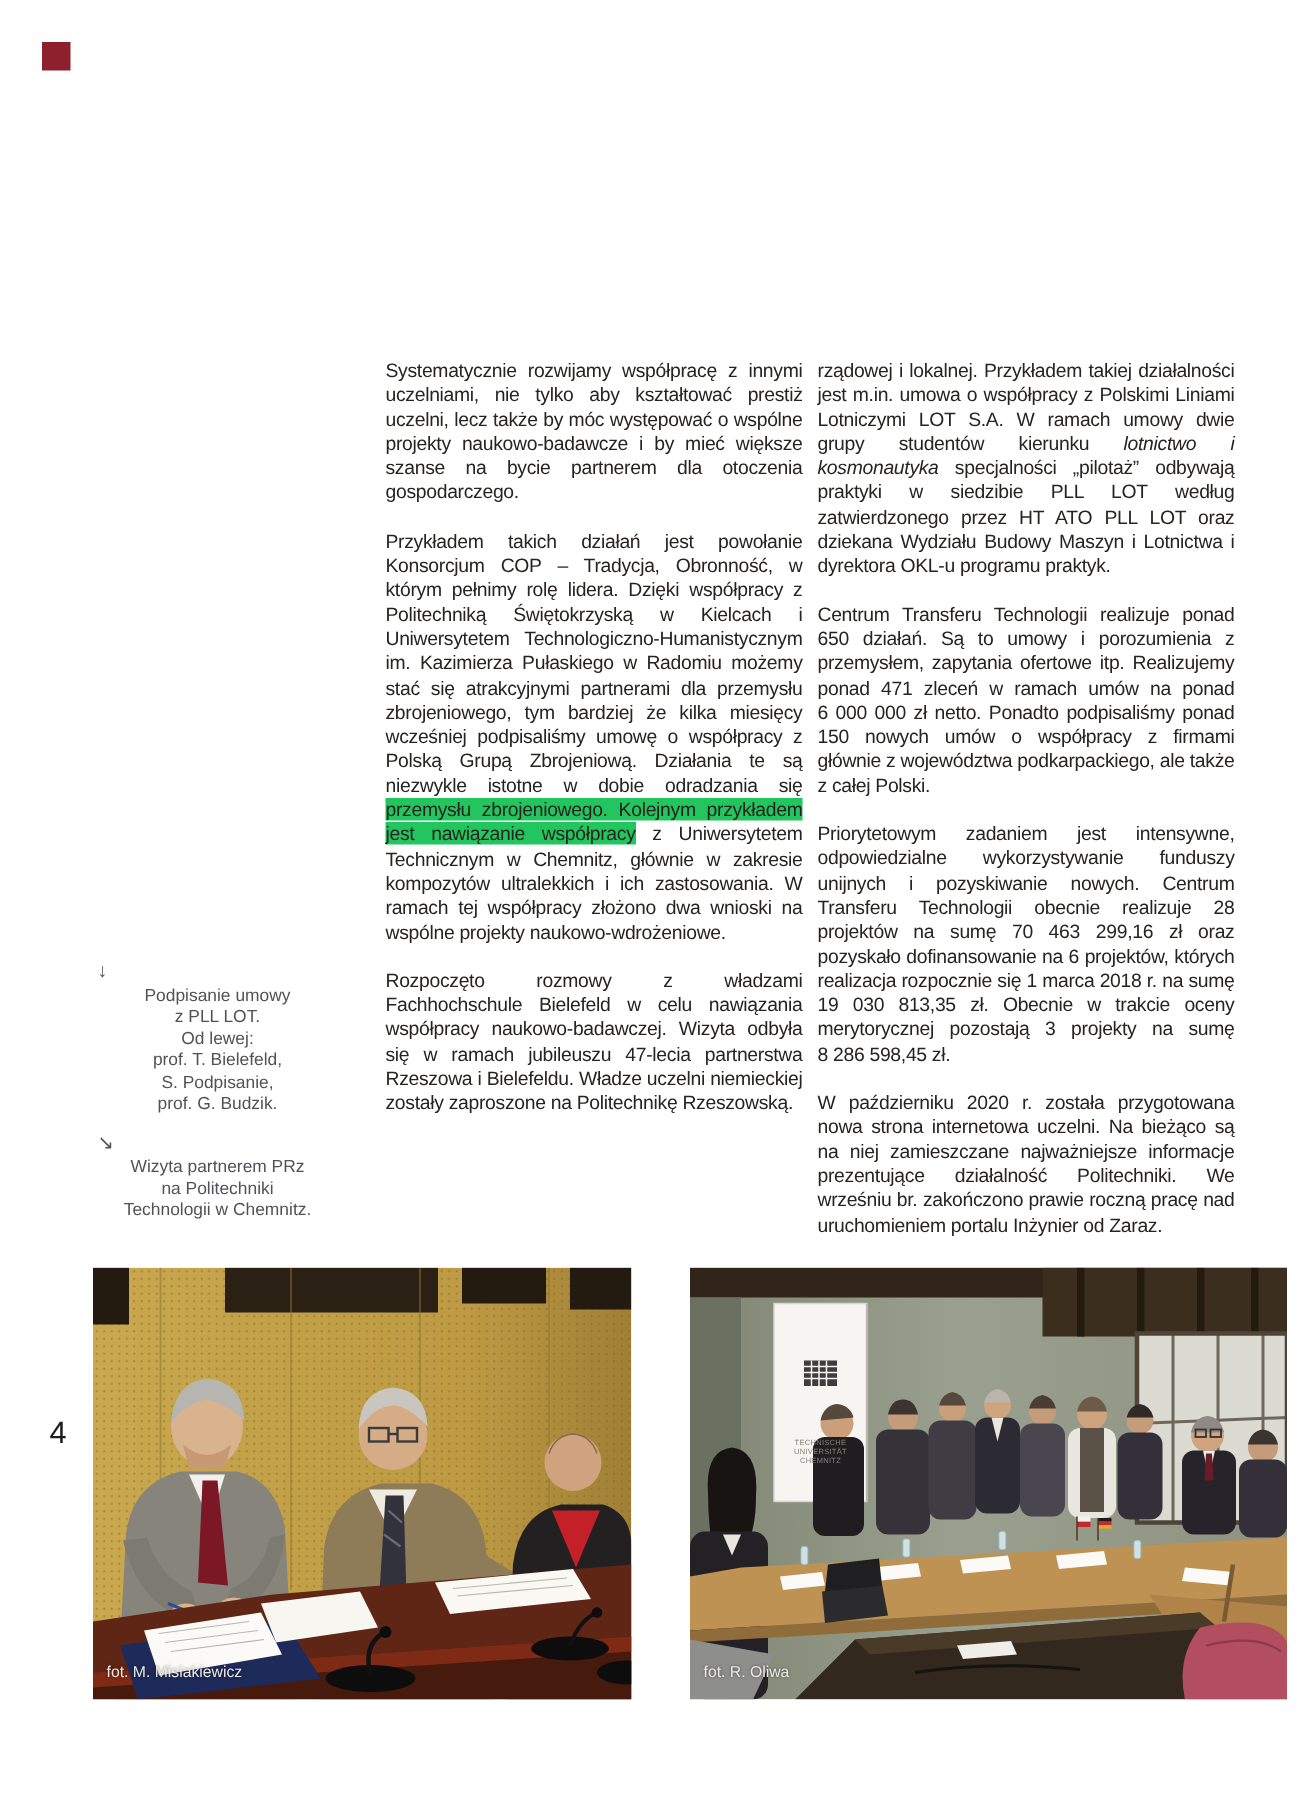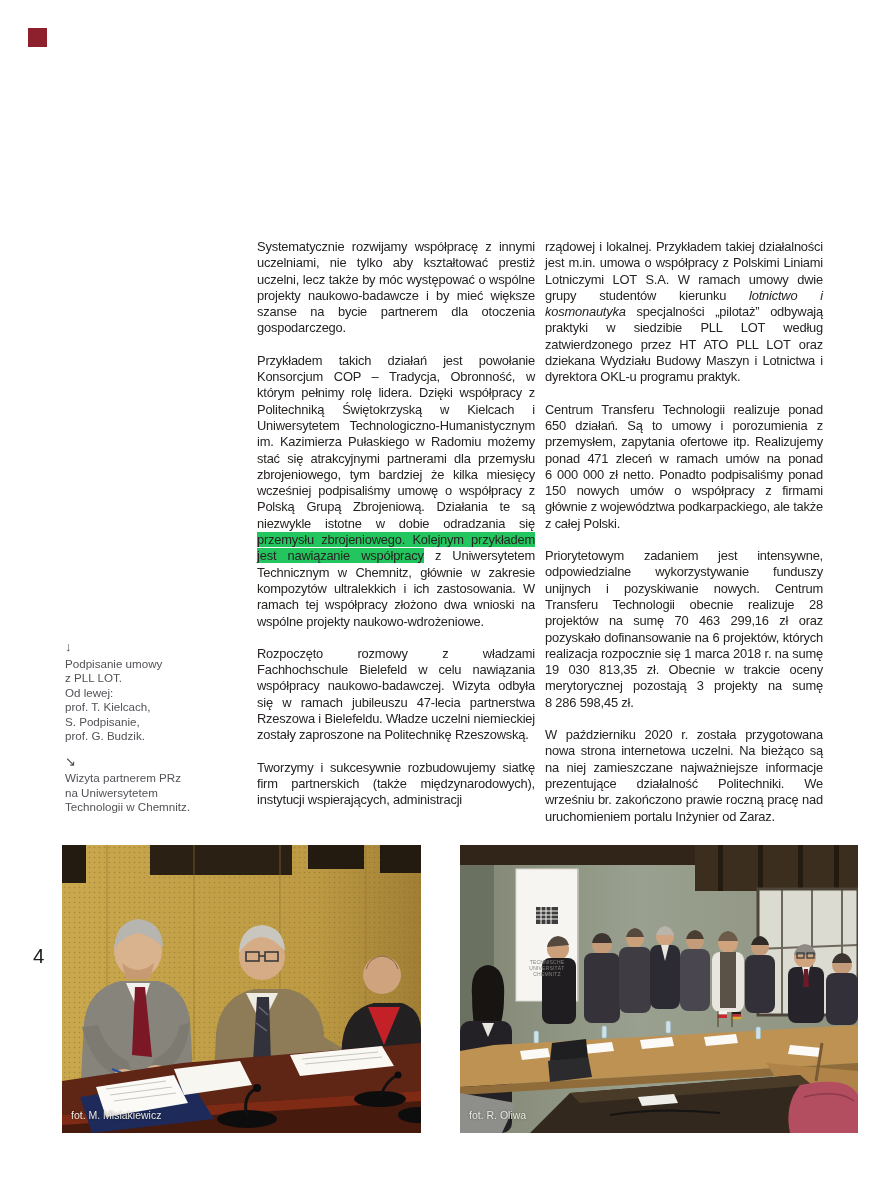--- a/index.html
+++ b/index.html
@@ -10,21 +10,21 @@
        text-align:justify;color:#262321;letter-spacing:-0.2px;}
   .col-left{left:237px;margin-left:20px;}
   .col-right{left:545px;}
   .col p{margin:0;}
   .col p + p{margin-top:16px;}
   .hl{background:#22c55e;}
   .it{font-style:italic;}
   .sidebar{position:absolute;left:65px;top:640px;width:160px;font-size:11.6px;line-height:14.55px;
            color:#515257;}
   .sidebar .arrow{display:block;font-size:13px;margin-bottom:2px;color:#515257;}
-  .sidebar .cap-line{display:block;}
+  .sidebar .cap-line{display:block;text-align:center;}
   .cap-block2{margin-top:11px;}
   .page-number{position:absolute;left:33px;top:944px;font-size:20.5px;color:#1c1c1c;}
   .photo{position:absolute;top:845px;height:288px;overflow:hidden;}
   .photo-left{left:62px;width:359px;}
   .photo-right{left:460px;width:398px;}
   .photo svg{display:block;}
   .credit{position:absolute;left:9px;bottom:12px;font-size:10.5px;color:#eceae4;
           text-shadow:0 0 2px rgba(0,0,0,.5);letter-spacing:0;}
   .banner-text{position:absolute;left:57px;top:114px;width:60px;text-align:center;
                font-size:5px;line-height:6px;color:#85837a;letter-spacing:.2px;}
@@ -33,44 +33,43 @@
 <body>
 
 <div class="page">
 
   <div class="accent-square"></div>
 
   <div class="col col-left">
     <p><span>Systematycznie rozwijamy współpracę z innymi uczelniami, nie tylko aby kształtować prestiż uczelni, lecz także by móc występować o wspólne projekty naukowo-badawcze i by mieć większe szanse na bycie partnerem dla otoczenia gospodarczego.</span></p>
     <p><span>Przykładem takich działań jest powołanie Konsorcjum COP – Tradycja, Obronność, w którym pełnimy rolę lidera. Dzięki współpracy z Politechniką Świętokrzyską w Kielcach i Uniwersytetem Technologiczno-Humanistycznym im. Kazimierza Pułaskiego w Radomiu możemy stać się atrakcyjnymi partnerami dla przemysłu zbrojeniowego, tym bardziej że kilka miesięcy wcześniej podpisaliśmy umowę o współpracy z Polską Grupą Zbrojeniową. Działania te są niezwykle istotne w dobie odradzania się </span><span class="hl">przemysłu zbrojeniowego. Kolejnym przykładem jest nawiązanie współpracy</span><span> z Uniwersytetem Technicznym w Chemnitz, głównie w zakresie kompozytów ultralekkich i ich zastosowania. W ramach tej współpracy złożono dwa wnioski na wspólne projekty naukowo-wdrożeniowe.</span></p>
     <p><span>Rozpoczęto rozmowy z władzami Fachhochschule Bielefeld w celu nawiązania współpracy naukowo-badawczej. Wizyta odbyła się w ramach jubileuszu 47-lecia partnerstwa Rzeszowa i Bielefeldu. Władze uczelni niemieckiej zostały zaproszone na Politechnikę Rzeszowską.</span></p>
-    <p><span>Tworzymy i sukcesywnie rozbudowujemy siatkę firm partnerskich (także międzynarodowych), instytucji wspierających, administracji</span></p>
   </div>
 
   <div class="col col-right">
     <p><span>rządowej i lokalnej. Przykładem takiej działalności jest m.in. umowa o współpracy z Polskimi Liniami Lotniczymi LOT S.A. W ramach umowy dwie grupy studentów kierunku </span><span class="it">lotnictwo i kosmonautyka</span><span> specjalności „pilotaż” odbywają praktyki w siedzibie PLL LOT według zatwierdzonego przez HT ATO PLL LOT oraz dziekana Wydziału Budowy Maszyn i Lotnictwa i dyrektora OKL-u programu praktyk.</span></p>
     <p><span>Centrum Transferu Technologii realizuje ponad 650 działań. Są to umowy i porozumienia z przemysłem, zapytania ofertowe itp. Realizujemy ponad 471 zleceń w ramach umów na ponad 6&nbsp;000&nbsp;000 zł netto. Ponadto podpisaliśmy ponad 150 nowych umów o współpracy z firmami głównie z województwa podkarpackiego, ale także z całej Polski.</span></p>
     <p><span>Priorytetowym zadaniem jest intensywne, odpowiedzialne wykorzystywanie funduszy unijnych i pozyskiwanie nowych. Centrum Transferu Technologii obecnie realizuje 28 projektów na sumę 70&nbsp;463&nbsp;299,16 zł oraz pozyskało dofinansowanie na 6 projektów, których realizacja rozpocznie się 1 marca 2018 r. na sumę 19&nbsp;030&nbsp;813,35 zł. Obecnie w trakcie oceny merytorycznej pozostają 3 projekty na sumę 8&nbsp;286&nbsp;598,45 zł.</span></p>
     <p><span>W październiku 2020 r. została przygotowana nowa strona internetowa uczelni. Na bieżąco są na niej zamieszczane najważniejsze informacje prezentujące działalność Politechniki. We wrześniu br. zakończono prawie roczną pracę nad uruchomieniem portalu Inżynier od Zaraz.</span></p>
   </div>
 
   <div class="sidebar">
     <div>
       <span class="arrow">↓</span>
       <span class="cap-line">Podpisanie umowy</span>
       <span class="cap-line">z PLL LOT.</span>
       <span class="cap-line">Od lewej:</span>
-      <span class="cap-line">prof. T. Kielcach,</span>
+      <span class="cap-line">prof. T. Bielefeld,</span>
       <span class="cap-line">S. Podpisanie,</span>
       <span class="cap-line">prof. G. Budzik.</span>
     </div>
     <div class="cap-block2">
       <span class="arrow">↘</span>
       <span class="cap-line">Wizyta partnerem PRz</span>
-      <span class="cap-line">na Uniwersytetem</span>
+      <span class="cap-line">na Politechniki</span>
       <span class="cap-line">Technologii w Chemnitz.</span>
     </div>
   </div>
 
   <div class="page-number">4</div>
 
   <div class="photo photo-left">
     <svg width="359" height="288" viewBox="0 0 359 288" xmlns="http://www.w3.org/2000/svg">
       <defs>
         <linearGradient id="lwall" x1="0" y1="0" x2="1" y2="0">

